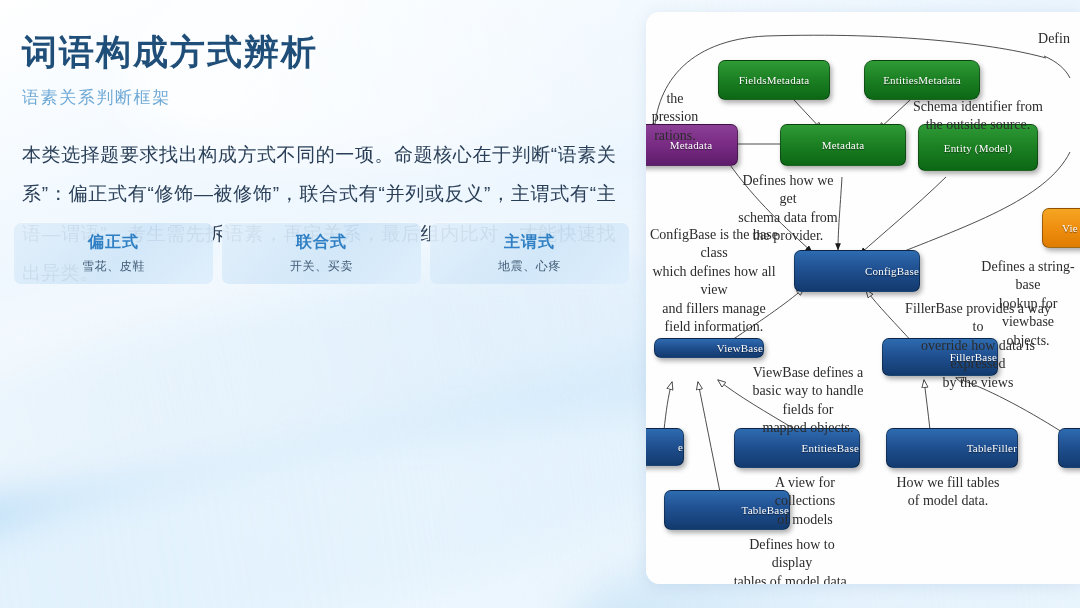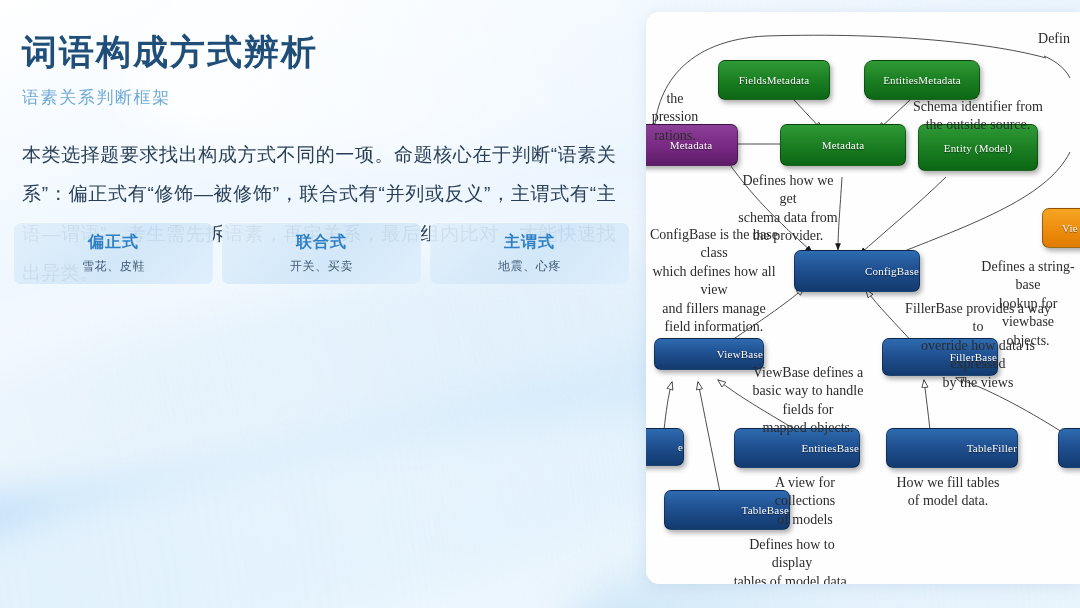--- a/index.html
+++ b/index.html
@@ -271,21 +271,21 @@
       </div>
 
       <div class="node orange" style="left:396px; top:196px; width:80px; height:40px; border-radius:7px 0 0 7px;">
         <span style="margin-right:24px;">Vie</span>
       </div>
 
       <div class="node blue" style="left:148px; top:238px; width:126px; height:42px;">
         <span>ConfigBase</span>
       </div>
 
-      <div class="node blue" style="left:8px;   top:326px; width:110px; height:32px;">
+      <div class="node blue" style="left:8px;   top:326px; width:110px; height:20px;">
         <span>ViewBase</span>
       </div>
 
       <div class="node blue" style="left:236px; top:326px; width:116px; height:38px;">
         <span>FillerBase</span>
       </div>
 
       <div class="node blue" style="left:-22px; top:416px; width:60px; height:38px; border-radius:0 7px 7px 0;">
         <span style="margin-left:22px;">e</span>
       </div>

